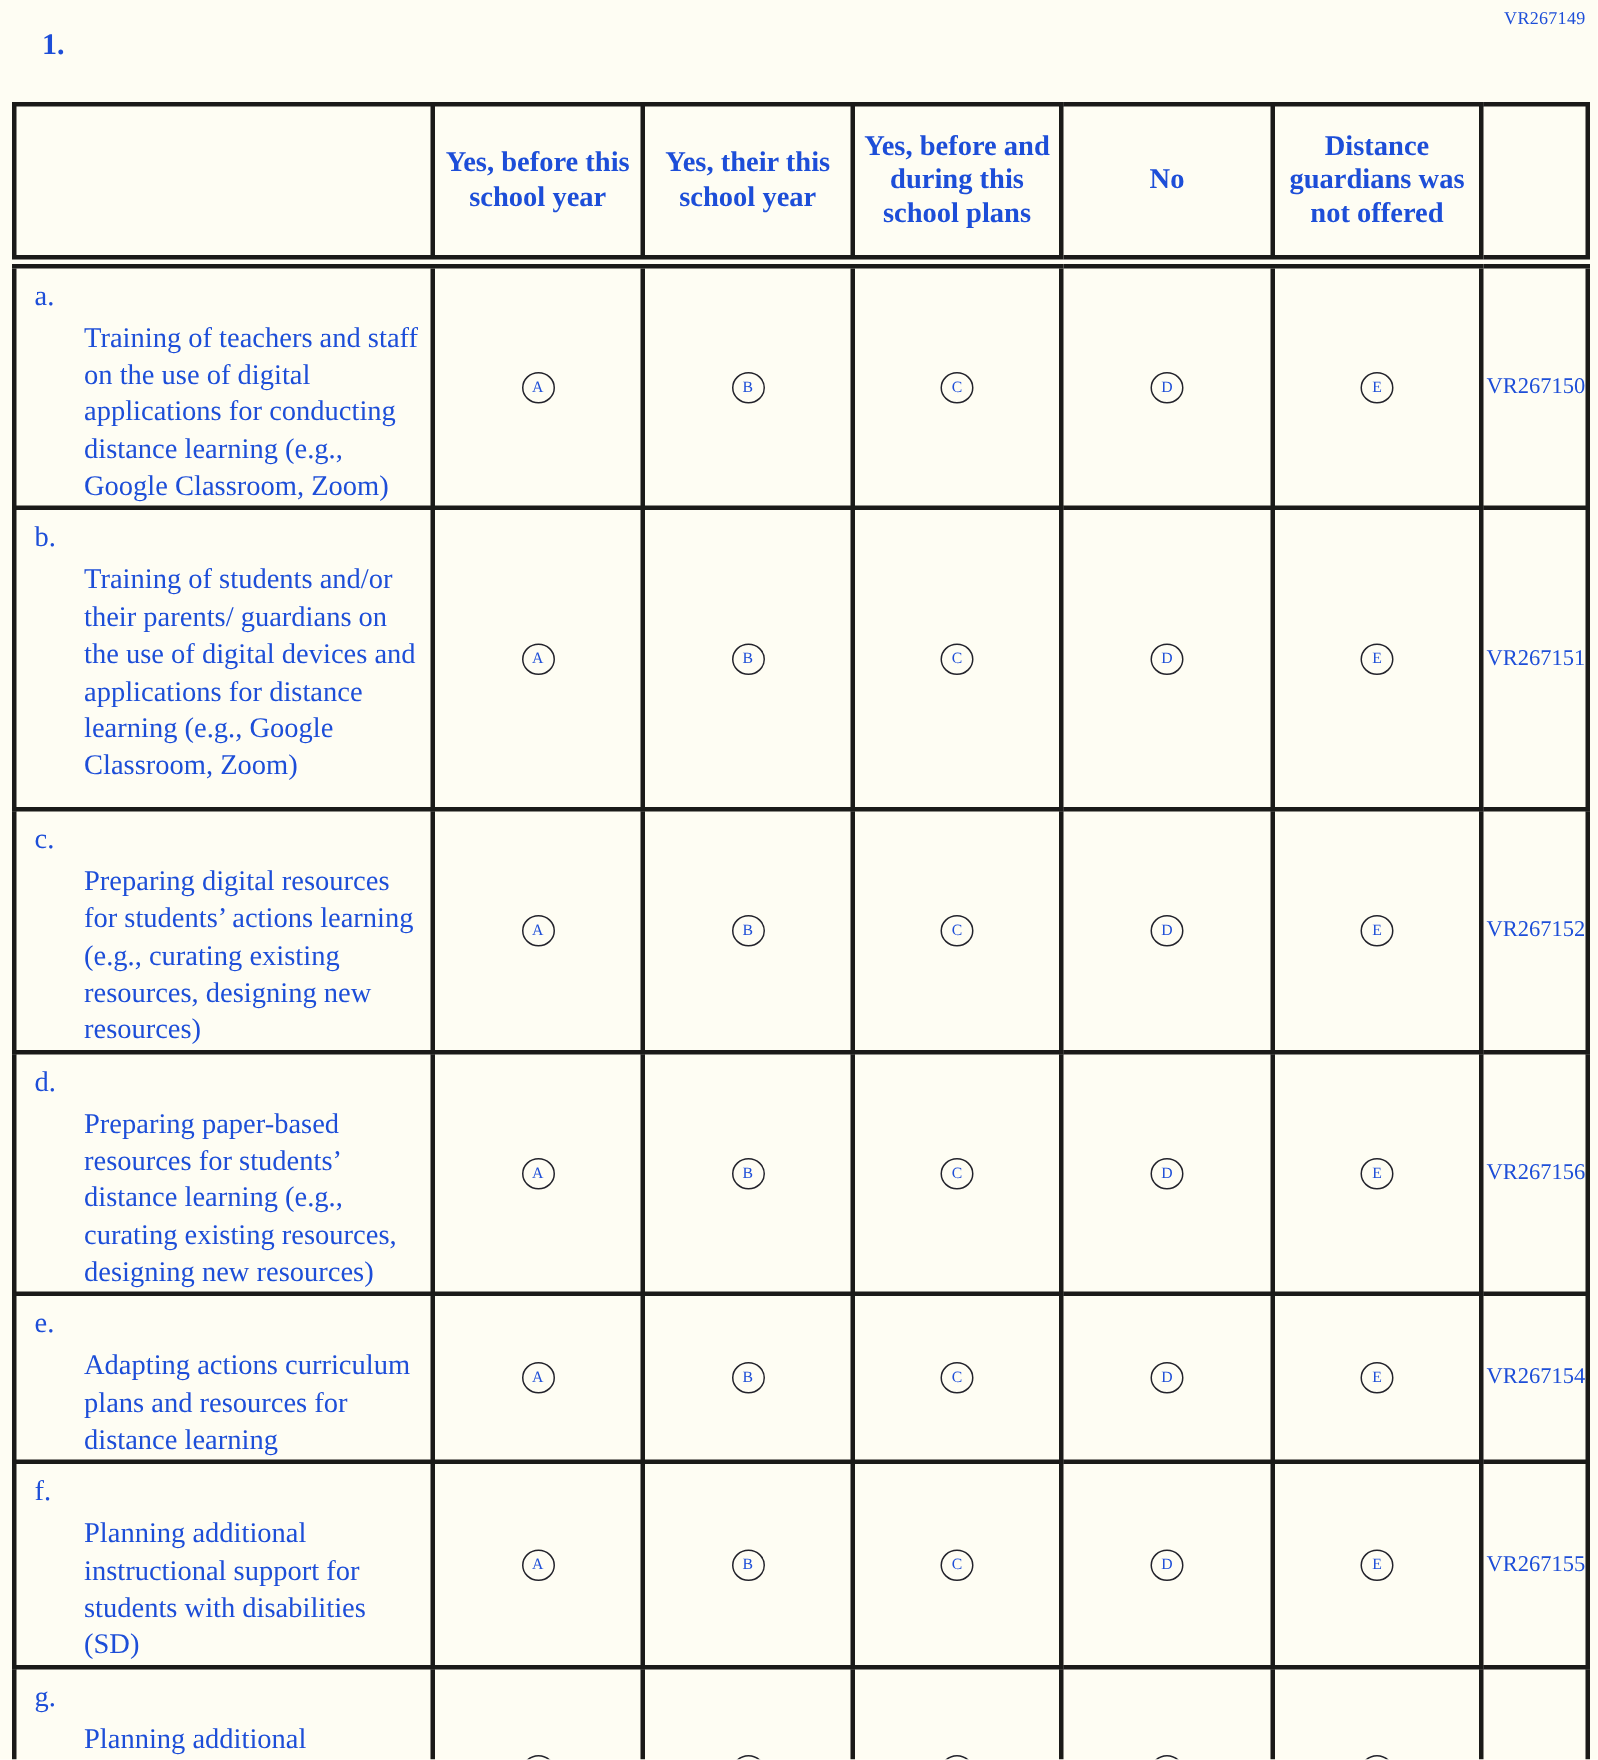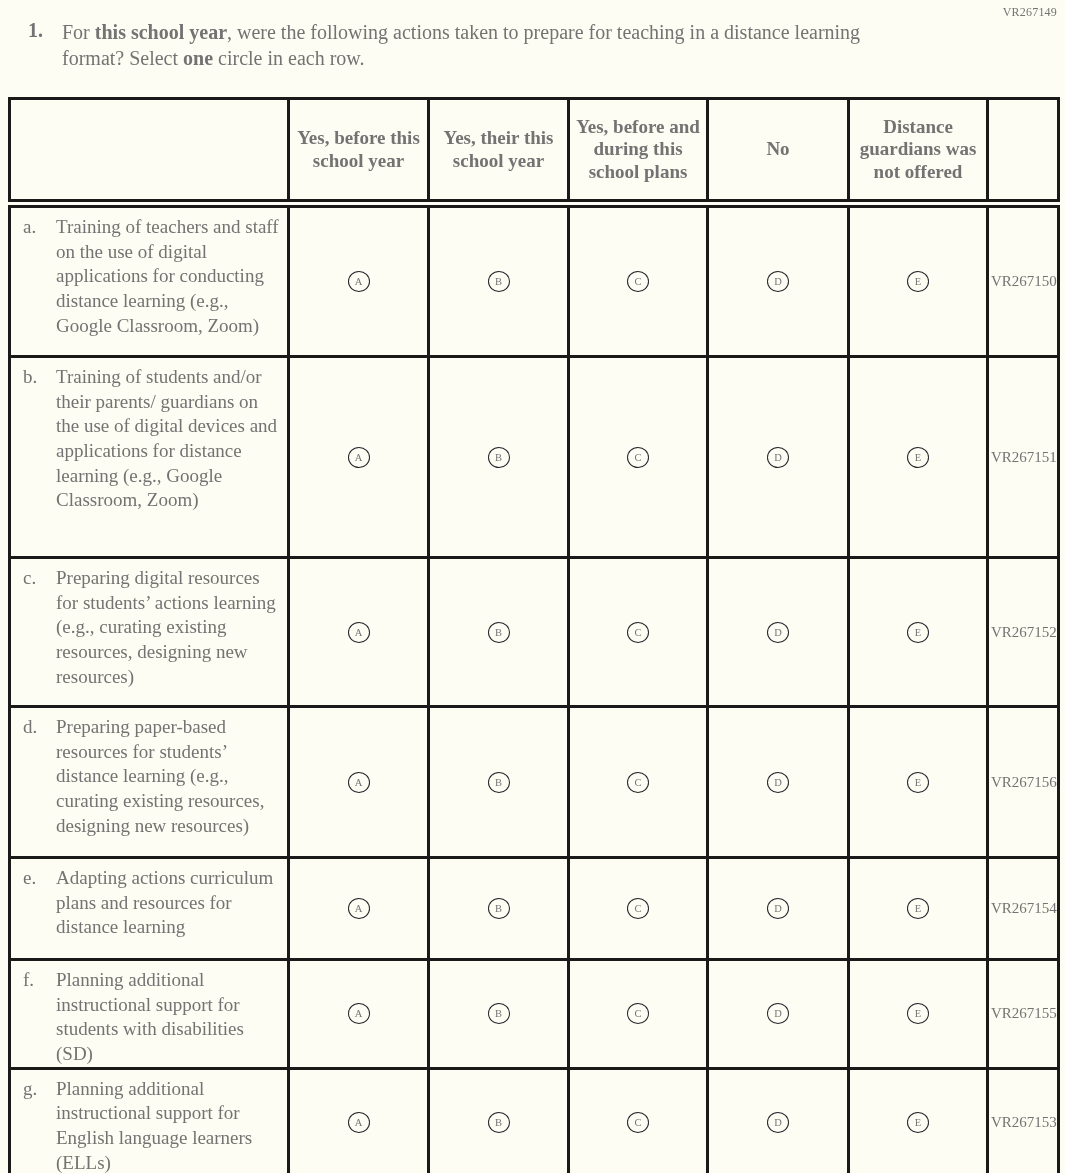--- a/index.html
+++ b/index.html
@@ -2,21 +2,21 @@
 <html><head>
 <meta charset="utf-8">
 <style>
   html,body { margin:0; padding:0; }
   .page {
     position:relative;
     width:1065px; height:1173px;
     background:#fefdf3;
     overflow:hidden;
     font-family:"Liberation Serif","DejaVu Serif",serif;
-    color:#737373;
+    color:#1d4ed8;
   }
   .top-code {
     position:absolute; top:5px; right:8px;
     font-size:12px; letter-spacing:0.2px;
   }
   .question { display:flex; padding:19px 0 0 28px; }
   .qnum { font-weight:bold; font-size:20px; width:34px; flex:none; }
   .qtext { font-size:20px; line-height:1.3; width:840px; }
   .qtext b { font-weight:bold; }
 
@@ -30,21 +30,21 @@
   .survey th, .survey td { border:3px solid #1a1a18; }
   .survey th {
     border-bottom:9px double #1a1a18;
     font-size:19px; font-weight:bold; line-height:1.16;
     text-align:center; vertical-align:middle; padding:2px;
   }
   tr.header-row { height:105px; }
   td.label-cell { vertical-align:top; padding:7px 4px 0 12px; }
   .row-label { display:flex; }
   .row-letter { width:33px; flex:none; font-size:19px; line-height:1.3; }
-  .row-text { font-size:19px; line-height:1.3; }
+  .row-text { font-size:19px; line-height:1.3;margin-top:28px; }
   td.opt-cell { text-align:center; vertical-align:middle; }
   td.code-cell { text-align:center; vertical-align:middle; font-size:15px; padding:0 2px; }
   .bubble {
     display:inline-block;
     width:20px; height:19px;
     border:1.6px solid #23232b;
     border-radius:50%;
     font-size:10.5px; line-height:19px; text-align:center;
     box-sizing:content-box;
     cursor:pointer;
@@ -61,21 +61,20 @@
 </style>
 </head>
 <body>
 
 <div class="page">
 
   <div class="top-code">VR267149</div>
 
   <div class="question">
     <span class="qnum">1.</span>
-    <div class="qtext"><span>For </span><b>this school year</b><span>, were the following actions taken to prepare for teaching in a distance learning format? Select </span><b>one</b><span> circle in each row.</span></div>
   </div>
 
   <table class="survey">
     <colgroup>
       <col style="width:279px">
         <col style="width:140px">
         <col style="width:140px">
       <col style="width:139px">
         <col style="width:141px">
         <col style="width:139px">

